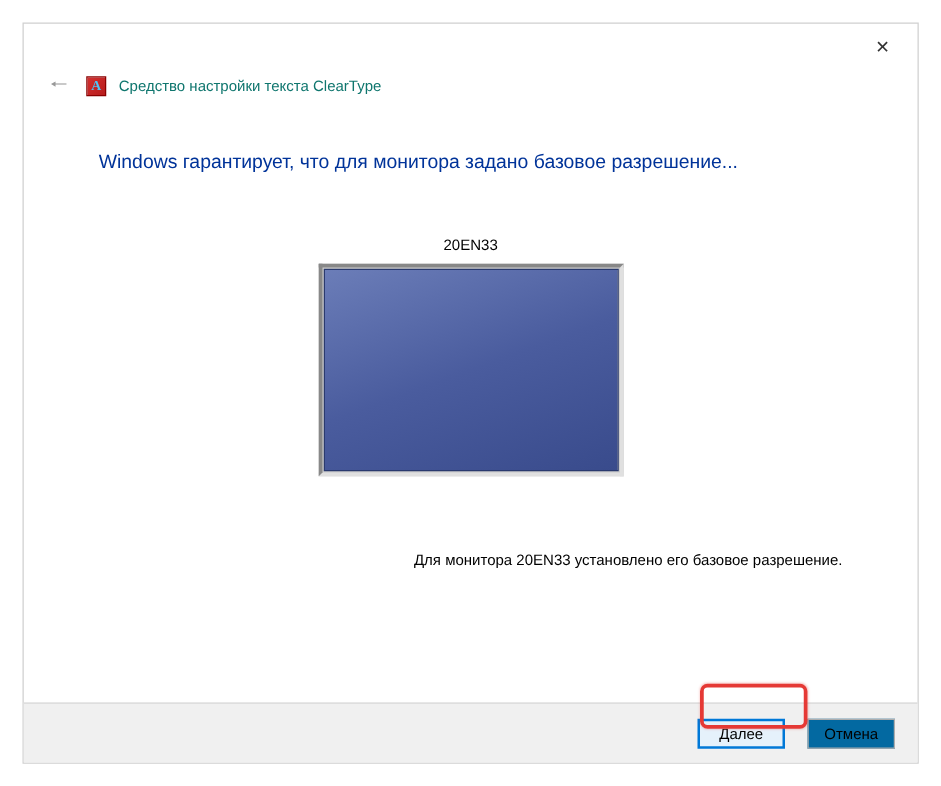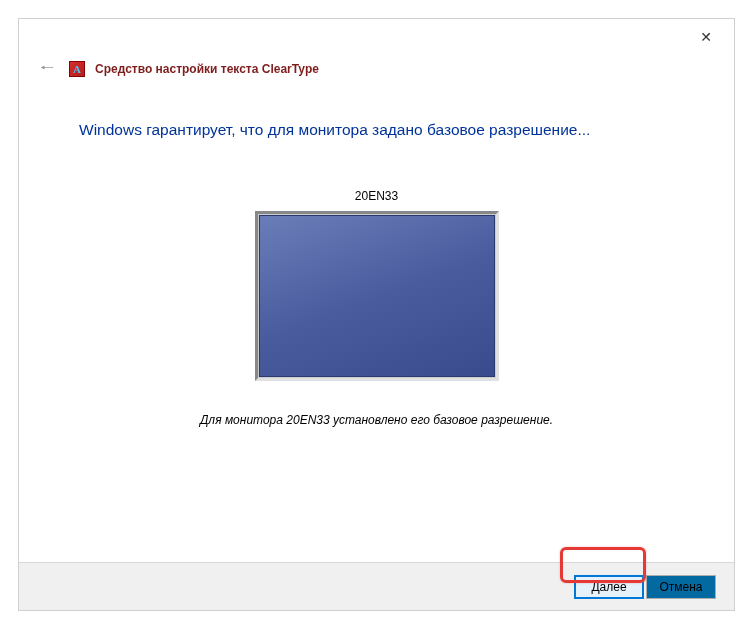--- a/index.html
+++ b/index.html
@@ -67,22 +67,21 @@
       display: flex;
       align-items: center;
       justify-content: center;
       color: #4fc3f7;
       font-size: 11px;
       font-weight: bold;
       font-family: "Times New Roman", serif;
     }
     .window-title {
       font-size: 12px;
-      color: #7f1d1d;
-      font-weight: bold;
+      color: #0f766e;
     }
     .content {
       padding: 30px 60px 0 60px;
     }
     .main-heading {
       color: #003399;
       font-size: 15.5px;
       font-weight: normal;
       margin-bottom: 50px;
     }
@@ -109,37 +108,36 @@
     }
     .monitor-screen {
       width: 100%;
       height: 100%;
       background: linear-gradient(160deg, #6b7db8 0%, #4a5c9e 50%, #394b8c 100%);
       border: 1px solid #2a3a6e;
     }
     .status-text {
       font-size: 12px;
       color: #000;
-      text-align: center;
-      margin-top: 32px;
-      font-style: italic;
+      text-align: right;
+      margin-top: 60px;
     }
     .footer {
       position: absolute;
       bottom: 0;
       left: 0;
       right: 0;
       height: 48px;
       background: #f0f0f0;
       border-top: 1px solid #d8d8d8;
       display: flex;
       align-items: center;
       justify-content: flex-end;
       padding: 0 18px;
-      gap: 2px;
+      gap: 18px;
     }
     .btn {
       min-width: 70px;
       height: 24px;
       padding: 0 12px;
       border: 1px solid #adadad;
       background: #0369a1;
       font-size: 12px;
       font-family: inherit;
       cursor: pointer;

